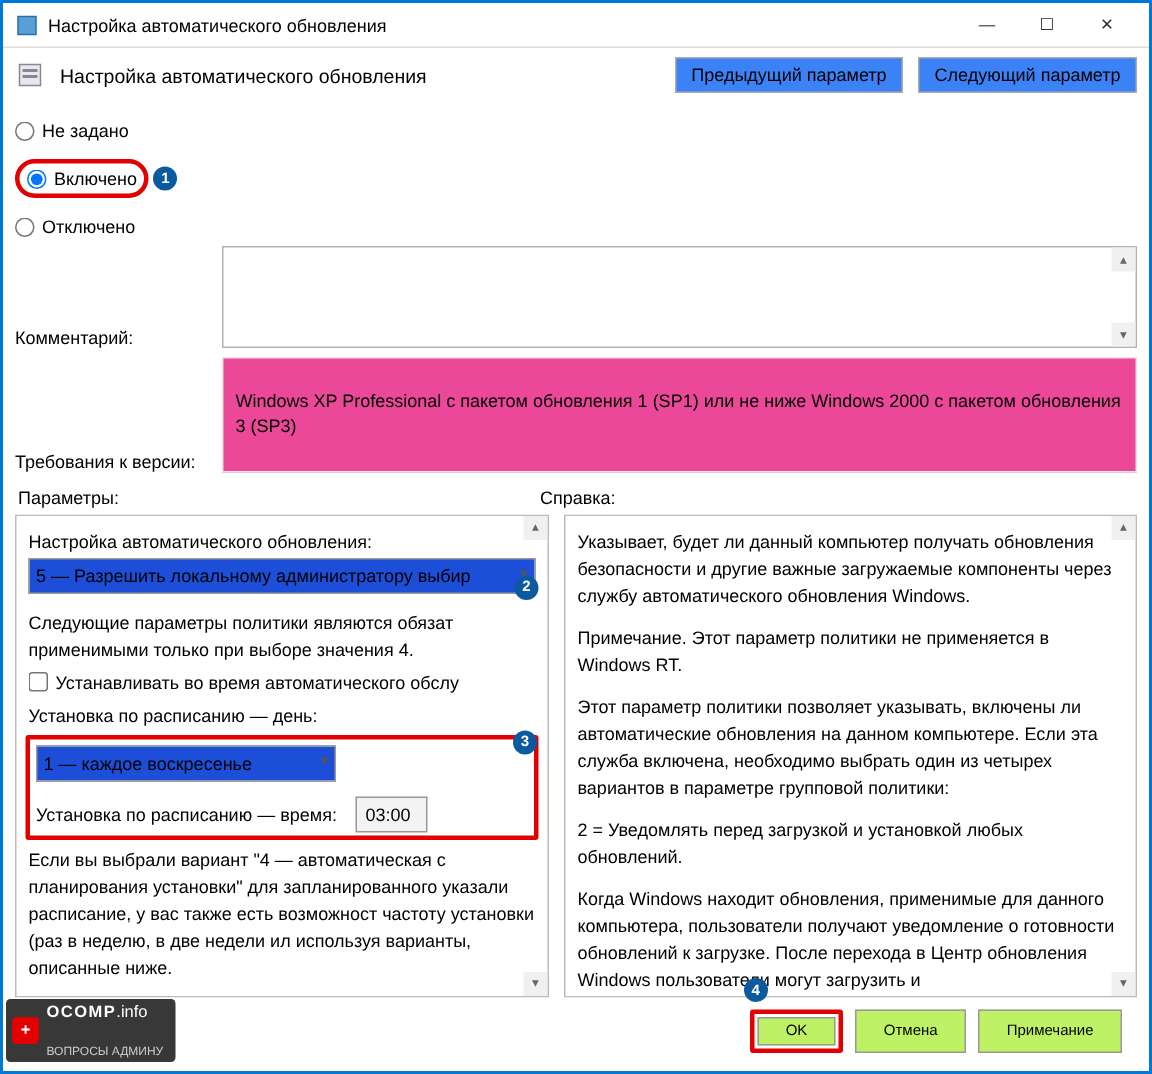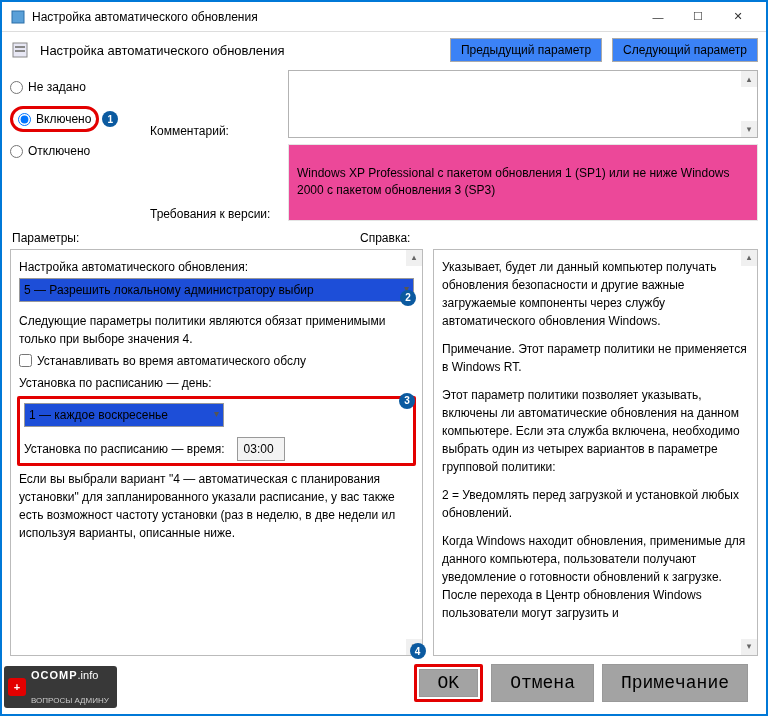--- a/index.html
+++ b/index.html
@@ -8,50 +8,50 @@
 .titlebar { height: 30px; background: #fff; border-bottom: 1px solid #ddd; display: flex; align-items: center; padding: 0 8px; }
 .titlebar .icon-slot { width: 16px; height: 16px; margin-right: 6px; display:flex;align-items:center;justify-content:center; }
 .titlebar-title { flex: 1; font-size: 12px; }
 .win-controls { display: flex; }
 .win-btn { width: 40px; height: 28px; display: flex; align-items: center; justify-content: center; font-size: 11px; color: #333; cursor:pointer; }
 .body { flex: 1; display: flex; flex-direction: column; padding: 6px 8px 4px 8px; overflow: hidden; }
 .header-row { display: flex; align-items: center; gap: 10px; margin-bottom: 8px; }
 .header-row .doc-icon { width: 20px; height: 20px; display:flex;align-items:center;justify-content:center; }
 .header-title { flex: 1; font-size: 13px; }
 .nav-btn { border:1px solid #aaa; background:#3b82f6; padding:4px 10px; font-size:12px; cursor:pointer; }
-.mid-row { display: flex; gap: 10px; margin-bottom: 6px; }
+.mid-row { display: flex; margin-bottom: 6px; flex-direction: column; }
 .radio-col { width: 130px; padding-top: 4px; }
 .radio { display:flex; align-items:center; gap:5px; margin:6px 0; font-size:12px; cursor:pointer; }
 .radio input { width:13px;height:13px; }
 .radio.highlight { border:3px solid #e30000; border-radius:13px; padding:3px 5px; }
 .badge { display:inline-flex; width:16px; height:16px; border-radius:50%; background:#0b5aa0; color:#fff; font-size:10px; align-items:center; justify-content:center; font-weight:bold; margin-left:3px; }
 .comment-col { flex:1; display:flex; flex-direction:column; gap:6px; }
 .field-row { display:flex; gap:8px;align-items:flex-end; }
 .field-label { width: 130px; padding-top:2px; font-size:12px; }
 .textarea-box { flex:1; border:1px solid #b3b3b3; background:#fff; height:68px; position:relative; }
 .scroll-stub { position:absolute; right:0; top:0; bottom:0; width:16px; display:flex; flex-direction:column; justify-content:space-between; }
 .scroll-arrow { height:16px; background:#f0f0f0; display:flex; align-items:center; justify-content:center; font-size:9px; color:#666; }
 .req-text { flex:1; border:1px solid #e5e5e5; background:#ec4899; padding:20px 8px; font-size:12px; line-height:1.45; min-height:48px; }
 .section-labels { display:flex; margin-top:4px; }
 .section-labels > div { font-size:12px; }
 .section-labels .left-lbl { width: 350px; padding-left:2px; }
 .panels { display:flex; flex:1; gap:10px; overflow:hidden; margin-top:4px; }
 .panel { border:1px solid #bbb; background:#fff; padding:8px 8px; font-size:12px; line-height:1.5; position:relative; overflow:hidden; }
-.panel.left { width: 413px; }
+.panel.left { width: 356px; }
 .panel.right { flex:1; }
 .panel .scroll-stub { right:0; top:0; bottom:0; }
 .drop { border:1px solid #999; background:#1d4ed8; padding:2px 18px 2px 4px; margin:2px 0 6px 0; position:relative; display:inline-block; min-width: 200px; font-size:12px; }
 .drop::after { content:"▾"; position:absolute; right:4px; top:2px; font-size:10px; color:#555; }
 .drop.full { display:block; width:100%; min-width:auto; white-space:nowrap; overflow:hidden; }
 .checkbox-row { display:flex; align-items:center; gap:5px; margin:4px 0; white-space:nowrap; }
 .checkbox-row input { width:13px; height:13px; }
 .hl-box { border:3px solid #e30000; border-radius:2px; padding:2px 4px; margin:4px -2px; }
 .time-input { border:1px solid #999; background:#f3f3f3; padding:2px 6px; display:inline-block; min-width:48px; font-size:12px; }
 .footer { display:flex; justify-content:flex-end; gap:8px; padding:8px 10px; }
-.footer button { border:1px solid #999; background:#a3a3a3; padding:3px 18px; font-size:18px; cursor:pointer;font-family:Liberation Mono, monospace; }
+.footer button { border:1px solid #999; background:#bef264; padding:3px 18px; font-size:10px; cursor:pointer; }
 .footer .ok-wrap { border:3px solid #e30000; padding:2px; border-radius:2px; display:flex; align-items:center; }
 .logo-overlay { position:absolute; left:4px; bottom:8px; background:rgba(0,0,0,0.78); color:#fff; padding:3px 8px 3px 4px; display:flex; align-items:center; gap:5px; font-size:11px; border-radius:3px; }
 .logo-overlay .plus { background:#e30000; color:#fff; width:18px; height:18px; display:flex; align-items:center; justify-content:center; font-weight:bold; border-radius:3px; }
 .logo-overlay .t1 { font-weight:bold; letter-spacing:1px; }
 .logo-overlay .t2 { font-size:8px; color:#ccc; margin-top:15px; }
 .small-gap { height:4px; }
 .para { margin-bottom:10px; }
 .rel-badge { position:relative; }
 .rel-badge .badge { position:absolute; }
 .badge-pos-2 { right:-2px; top:12px; }

